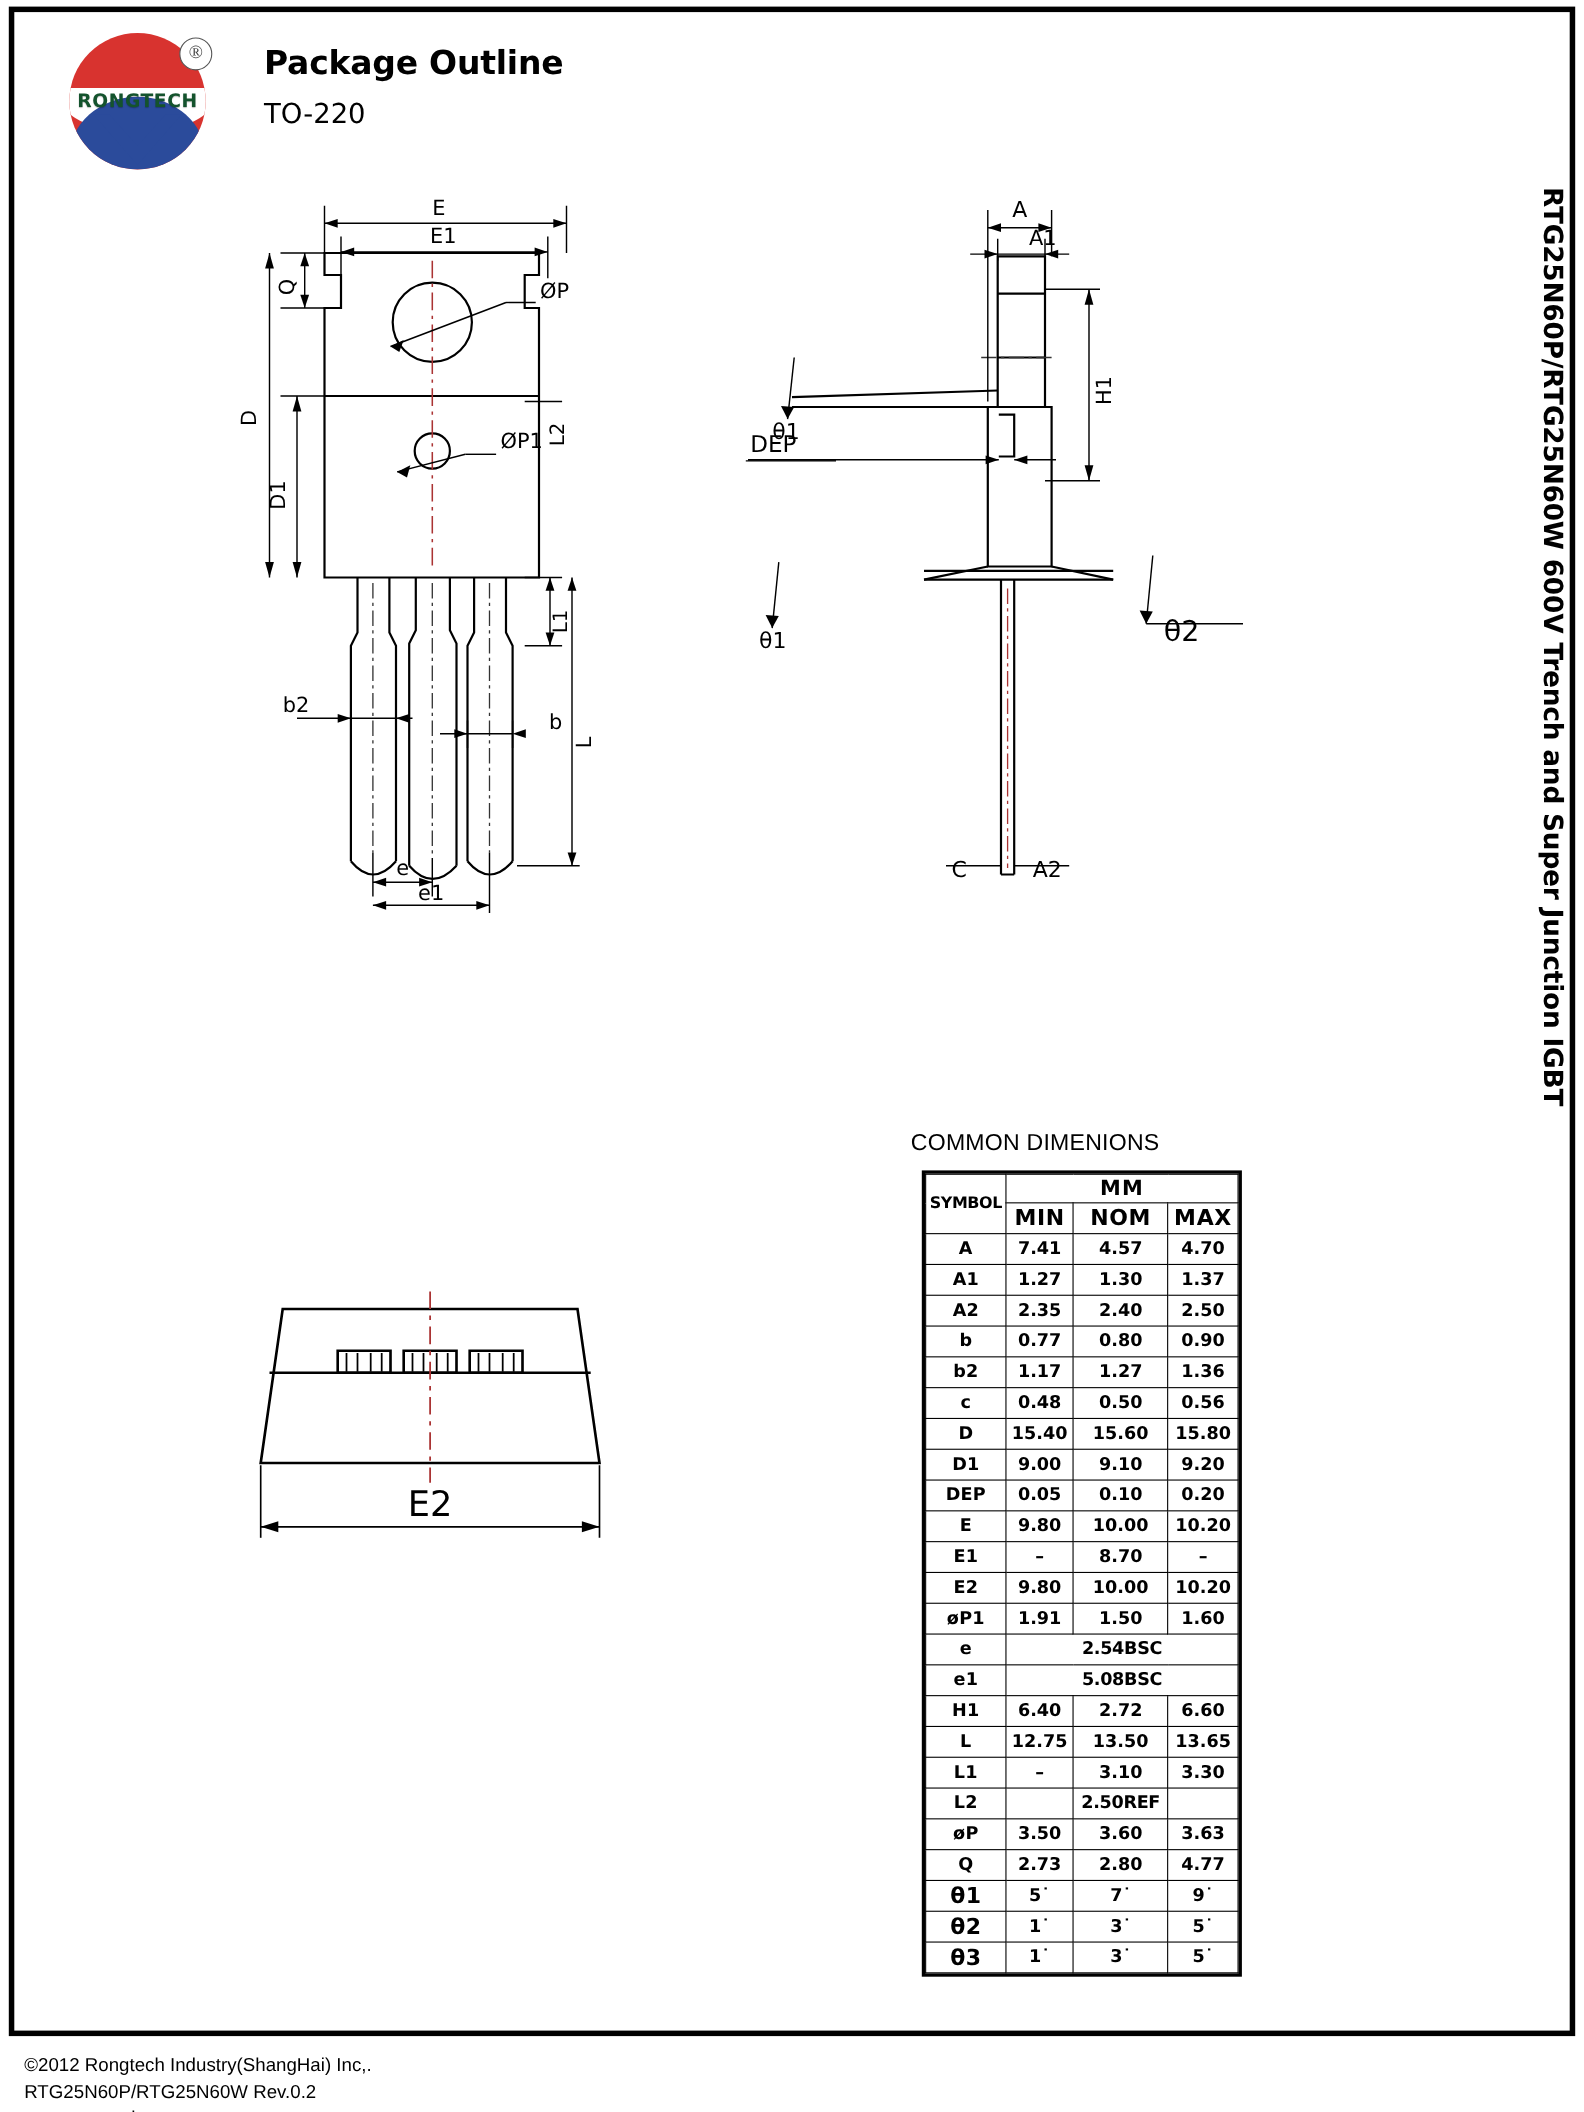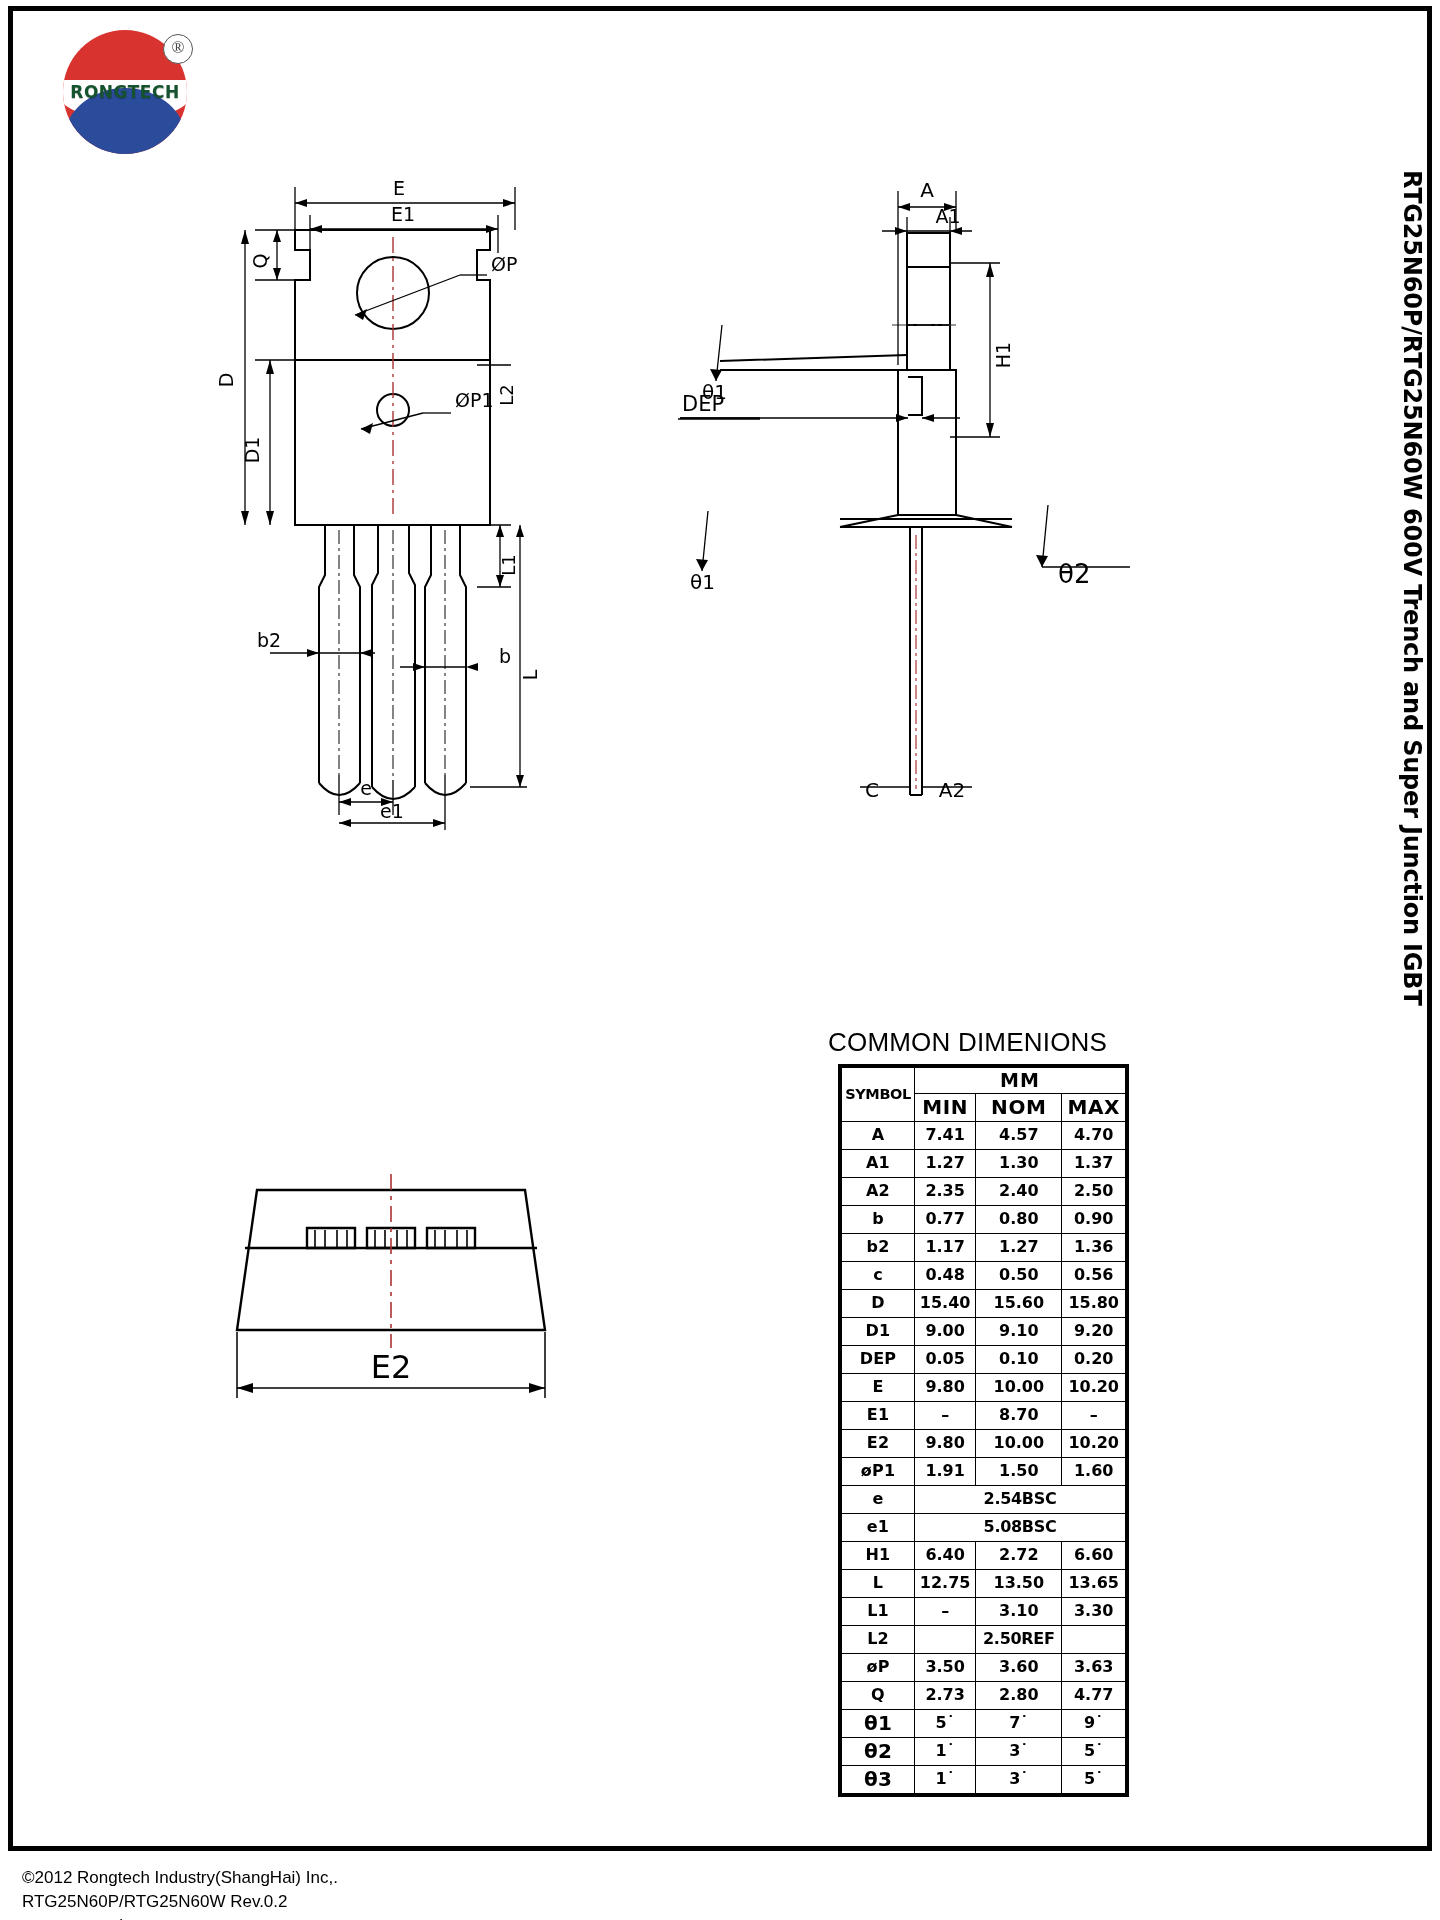--- a/index.html
+++ b/index.html
@@ -143,21 +143,21 @@
   .drawing { position: absolute; }
   #front-view  { left: 215px; top: 175px;  width: 360px; height: 660px; }
   #side-view   { left: 660px; top: 175px;  width: 500px; height: 660px; }
   #bottom-view { left: 215px; top: 1170px; width: 400px; height: 250px; }
 
   
   #table-title {
     position: absolute;
     left: 828px;
     top: 1027px;
-    font-size: 26px;
+    font-size: 21px;
     font-family: "Liberation Sans", sans-serif;
     letter-spacing: 0.2px;
   }
   #dim-table-wrap {
     position: absolute;
     left: 838px;
     top: 1064px;
     width: 285px;
     border: 3px solid #000;
     background: #fff;
@@ -222,20 +222,24 @@
 
 <div id="header">
   <div id="logo">
     <div class="disc">
       <div class="wave-white"></div>
       <div class="wave"></div>
       <div class="vee"></div>
     </div>
     <div class="logo-text">RONGTECH</div>
     <div class="reg-mark">®</div>
+  </div>
+  <div id="header-titles">
+    <div id="doc-title">Package Outline</div>
+    <div id="doc-subtitle">TO-220</div>
   </div>
 </div>
 
 <div id="side-title">
   <div class="txt">RTG25N60P/RTG25N60W 600V Trench and Super Junction IGBT</div>
 </div>
 
 <div id="front-view" class="drawing">
 <svg width="360" height="660" viewBox="0 0 360 660">
   <g stroke="#000" fill="none" stroke-width="2">

